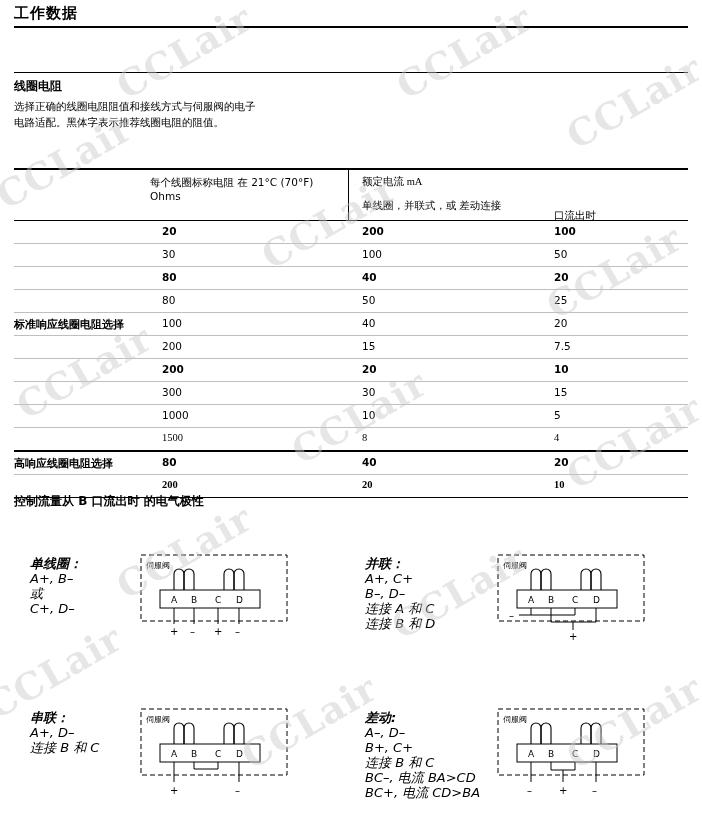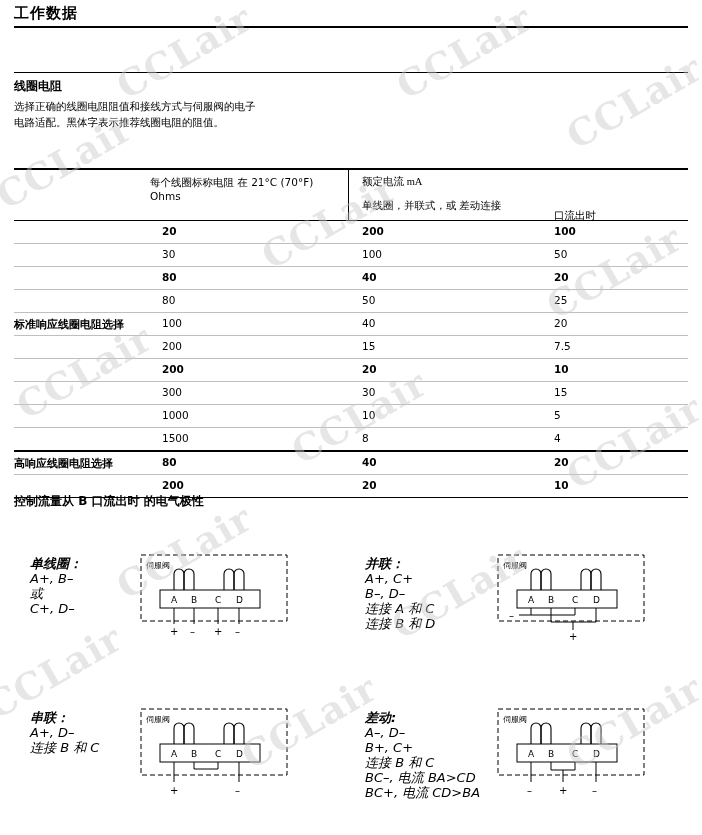--- a/index.html
+++ b/index.html
@@ -125,21 +125,21 @@
     width: 1px;
     height: 50px;
     background: #000;
   }
 
   .row {
     position: relative;
     height: 22px;
     border-bottom: 1px solid #bfbfbf;
   }
-  .row.nobord { border-bottom: none; }
+  .row.nobord { border-bottom: none; font-family: Liberation Serif, serif; }
   .row .cat {
     position: absolute;
     left: 0;
     top: 4px;
     width: 146px;
     font-size: 11px;
     font-weight: bold;
   }
   .row .v1 { position: absolute; left: 148px; top: 4px; }
   .row .v2 { position: absolute; left: 348px; top: 4px; }

